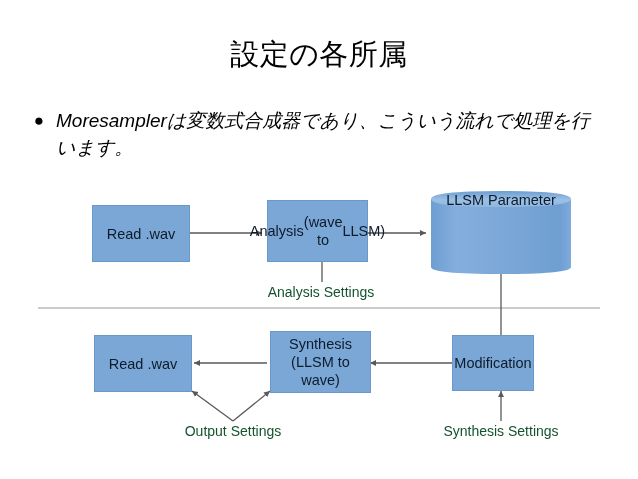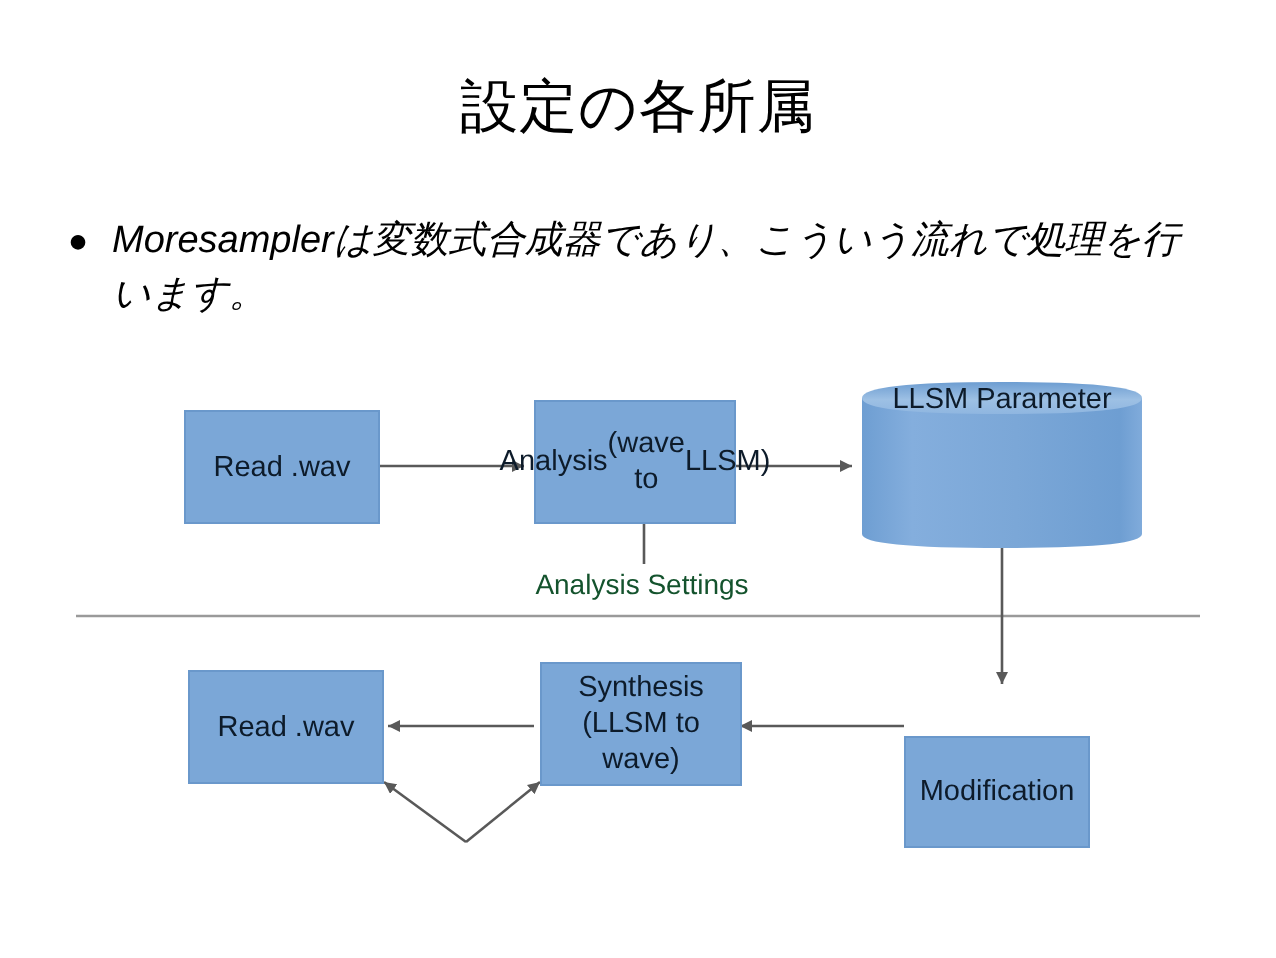--- a/index.html
+++ b/index.html
@@ -205,20 +205,22 @@
     <div class="node-box" style="left:94px; top:157px; width:98px; height:57px;">
       <span>Read .wav</span>
     </div>
 
     <div class="node-box" style="left:270px; top:153px; width:101px; height:62px; flex-direction:column;">
       <span>Synthesis</span>
       <span>(LLSM to</span>
       <span>wave)</span>
     </div>
 
-    <div class="node-box" style="left:452px; top:157px; width:93px; height:56px;margin-top:33px;">
+    <div class="node-box" style="left:452px; top:157px; width:82px; height:56px;">
       <span>Modification</span>
     </div>
 
-
+    <div class="edge-label" style="left:128px; top:244px; width:210px;">Output Settings</div>
+
+    <div class="edge-label" style="left:396px; top:244px; width:210px;">Synthesis Settings</div>
 
   </div>
 </div>
 
 </body></html>

